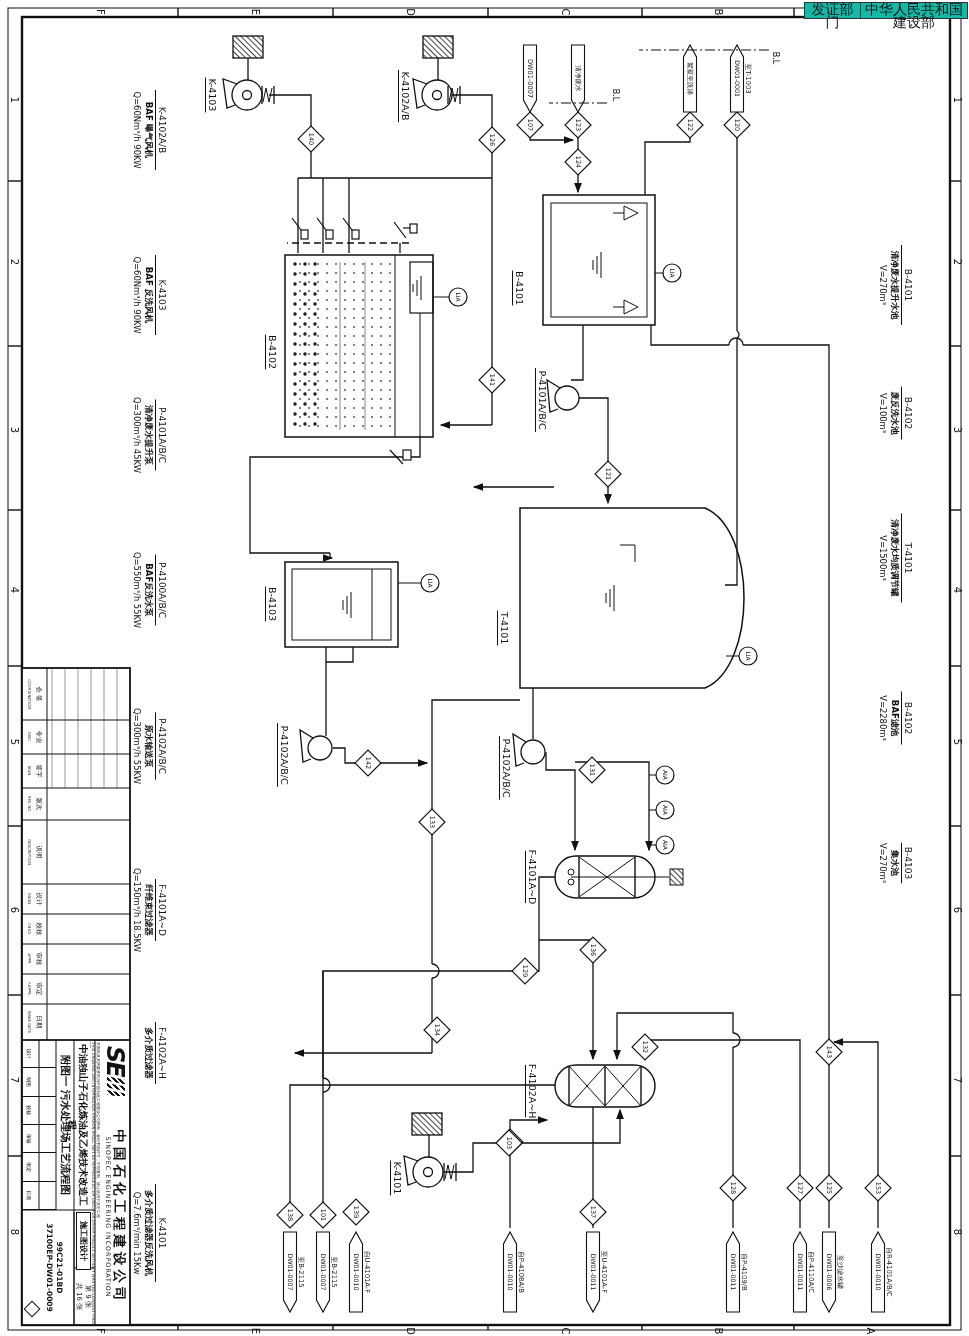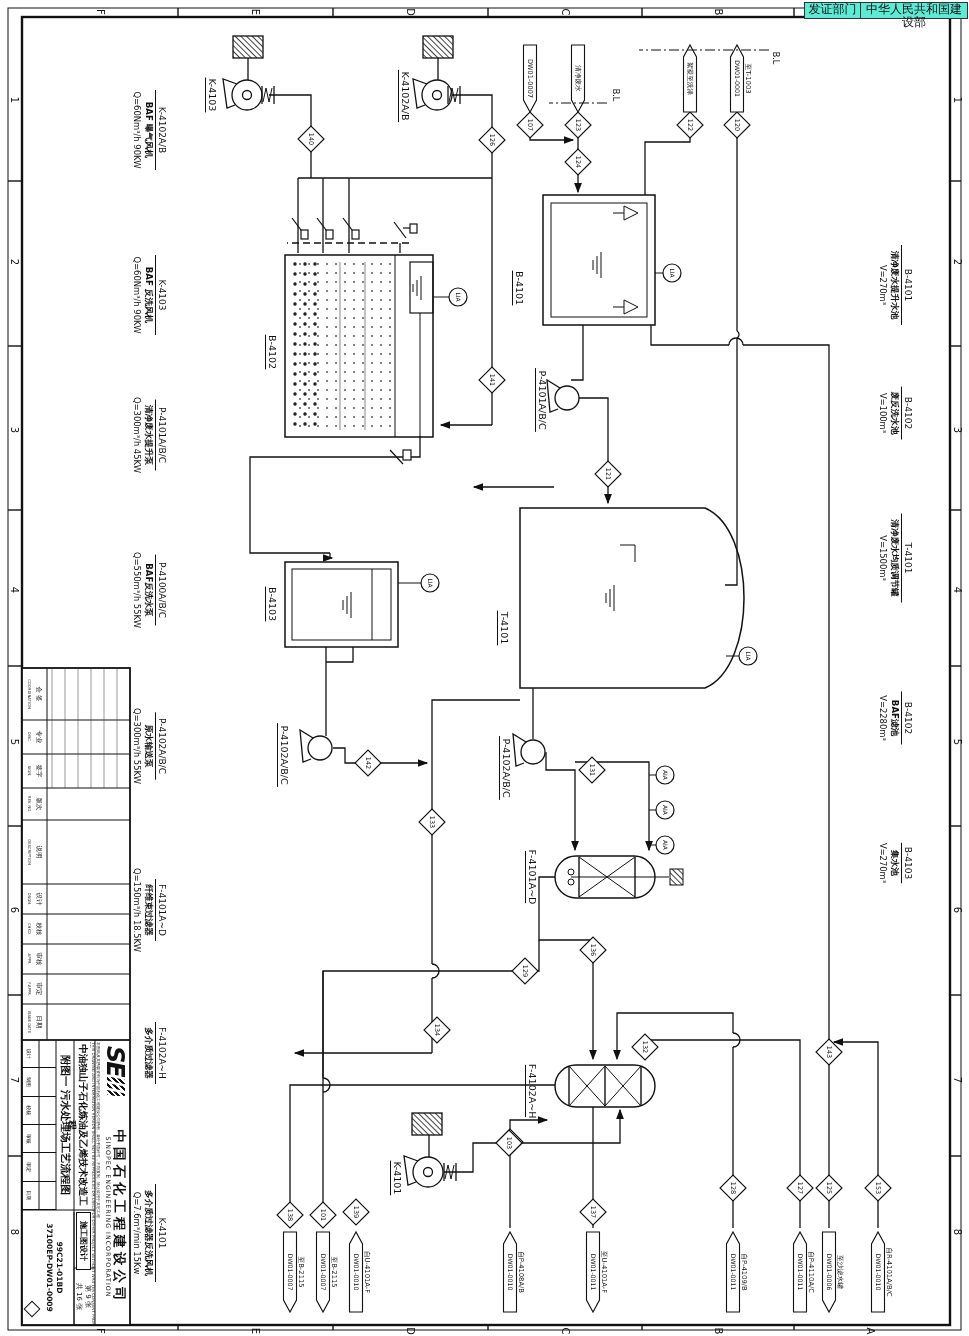--- a/index.html
+++ b/index.html
@@ -3,21 +3,21 @@
 <meta charset="utf-8">
 <style>
   html,body{margin:0;padding:0;background:#e8e8e8;}
   #page{position:relative;width:969px;height:1336px;background:#fff;overflow:hidden;
         font-family:"DejaVu Sans",sans-serif;color:#111;}
   #sheet{position:absolute;left:0;top:0;width:1336px;height:969px;
          transform-origin:0 0;transform:rotate(90deg) translateY(-969px);}
   #dwg{position:absolute;left:0;top:0;}
   svg text{fill:#111;}
   #stamp{position:absolute;left:804px;top:2px;width:162px;height:15px;display:flex;
-         border:1px solid #333;background:#5eead4;font-size:12px;line-height:13px;text-align:center;}
+         border:1px solid #333;background:#14b8a6;font-size:14px;line-height:13px;text-align:center;}
   #stamp .c1{width:55px;border-right:1px solid #333;}
   #stamp .c2{flex:1;}
   .logo{position:absolute;left:1046px;top:842px;width:62px;height:26px;
         font-style:italic;font-weight:bold;font-size:24px;letter-spacing:-2px;line-height:24px;}
   .logo i{background:repeating-linear-gradient(135deg,#111 0 2px,#fff 2px 4px);
           -webkit-background-clip:text;background-clip:text;color:transparent;font-style:italic;}
   .cmp{position:absolute;left:1108px;top:841px;width:218px;text-align:center;
        font-weight:bold;font-size:13.5px;letter-spacing:4px;}
   .cmpe{position:absolute;left:1108px;top:857px;width:218px;text-align:center;
         font-size:6.3px;letter-spacing:1px;}

